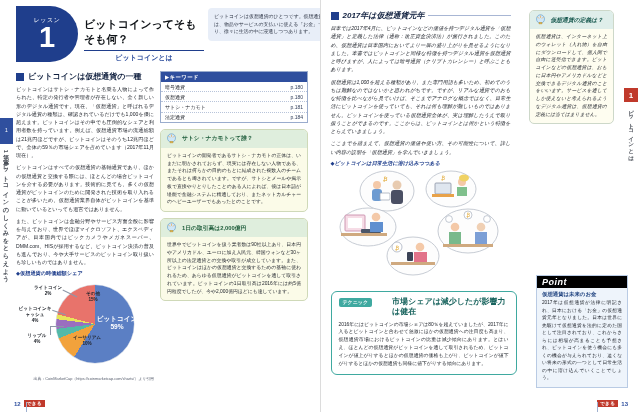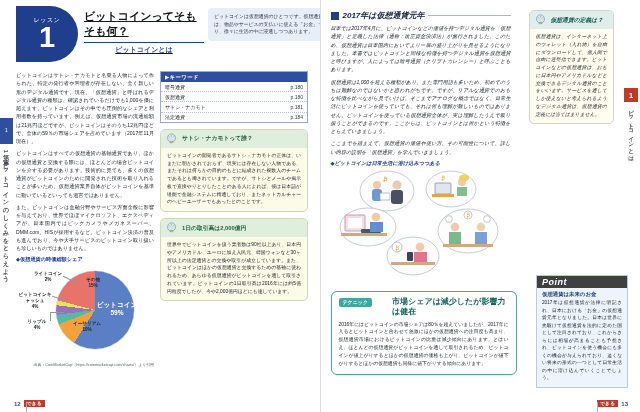--- a/index.html
+++ b/index.html
@@ -23,21 +23,21 @@
     margin-top:5px;letter-spacing:.6px;line-height:13px;font-weight:bold;}
   .vtab-rule{position:absolute;left:6px;top:0;width:1px;height:185px;background:#b9c4da;z-index:-1;}
 
   
   .lesson-head{position:relative;height:62px;margin:6px 8px 0 16px;}
   .lesson-badge{position:absolute;left:0;top:0;width:62px;height:56px;
     background:#1f3e8c;border-radius:0 28px 28px 0;color:#fff;
     display:flex;flex-direction:column;align-items:center;justify-content:center;}
   .lesson-badge .lb-kana{font-size:6px;letter-spacing:.5px;margin-bottom:-2px;}
   .lesson-badge .lb-num{font-size:29px;font-weight:bold;line-height:1;}
-  .title-wrap{position:absolute;left:68px;top:3px;width:120px;text-decoration:underline;}
+  .title-wrap{position:absolute;left:68px;top:11px;width:120px;}
   .title-main{font-size:11px;font-weight:bold;line-height:1.35;color:#101418;}
   .title-rule{height:1.5px;background:#1f3e8c;margin:3px 0 2px;}
   .title-sub{font-size:7px;color:#2f4f9e;text-align:center;font-weight:bold;}
   .lead-box{position:absolute;left:192px;top:2px;width:118px;
     background:#e8eef8;border-radius:4px;padding:5px 6px;
     font-size:4.9px;line-height:1.55;color:#2a3242;}
 
   
   .cols{display:flex;margin:3px 8px 0 16px;gap:6px;}
   .col-main{width:138px;}
@@ -108,21 +108,21 @@
     padding:5px 7px 6px;background:#fff;position:relative;}
   .tech-hd{display:flex;align-items:flex-start;gap:20px;margin-bottom:3px;}
   .tech-chip{background:#3fa9a0;color:#fff;font-size:5px;font-weight:bold;
     padding:1.5px 4px;border-radius:2px;white-space:nowrap;margin-top:1px;}
   .tech-ti{font-size:8px;font-weight:bold;color:#17635d;line-height:1.3;}
   .tech-body{font-size:4.85px;line-height:1.62;text-align:justify;color:#20242b;}
 
   
   .point{position:absolute;right:12px;bottom:24px;width:90px;
     background:#eef4fb;border:1px solid #b9cbe4;}
-  .point-hd{background:#404040;color:#fff;font-size:9px;font-weight:bold;
+  .point-hd{background:#000000;color:#fff;font-size:9px;font-weight:bold;
     font-style:italic;padding:1px 5px;letter-spacing:.5px;}
   .point-ti{font-size:5.4px;font-weight:bold;color:#1b3f7d;padding:3px 5px 1px;}
   .point-body{font-size:4.7px;line-height:1.6;padding:0 5px 5px;text-align:justify;color:#22262e;}
 
   
   .rtab{position:absolute;right:2px;top:88px;width:14px;display:flex;
     flex-direction:column;align-items:center;}
   .rtab-chip{width:14px;height:14px;background:#c0392b;color:#fff;font-size:8px;
     font-weight:bold;display:flex;align-items:center;justify-content:center;}
   .rtab-tx{writing-mode:vertical-rl;font-size:5.6px;color:#4a4f58;margin-top:4px;
@@ -149,20 +149,24 @@
       <div class="title-wrap">
         <div class="title-main">ビットコインってそもそも何？</div>
         <div class="title-rule"></div>
         <div class="title-sub">ビットコインとは</div>
       </div>
       <div class="lead-box">ビットコインは仮想通貨のひとつです。仮想通貨は、物品やサービスの支払いに使える「お金」であり、徐々に生活の中に浸透しつつあります。</div>
     </div>
 
     <div class="cols">
       <div class="col-main">
+        <div class="h-blue">
+          <span class="sq"></span>
+          <span class="tx">ビットコインは仮想通貨の一種</span>
+        </div>
         <p class="body">ビットコインはサトシ・ナカモトと名乗る人物によって作られた、特定の発行者や管理者が存在しない、全く新しい形のデジタル通貨です。現在、「仮想通貨」と呼ばれるデジタル通貨の種類は、確認されているだけでも1,000を優に超えます。ビットコインはその中でも圧倒的なシェアと利用者数を持っています。例えば、仮想通貨市場の流通総額は21兆円ほどですが、ビットコインはそのうち12兆円ほどで、全体の59％の市場シェアを占めています（2017年11月現在）。</p>
         <p class="body">ビットコインはすべての仮想通貨の基軸通貨であり、ほかの仮想通貨と交換する際には、ほとんどの場合ビットコインを介する必要があります。技術的に見ても、多くの仮想通貨がビットコインのために開発された技術を取り入れることが多いため、仮想通貨業界自体がビットコインを基準に動いているといっても過言ではありません。</p>
         <p class="body">また、ビットコインは金融分野やサービス方面全般に影響を与えており、世界でほぼマイクロソフト、エクスペディアが、日本国内ではビックカメラやメガネスーパー、DMM.com、HISが採用するなど、ビットコイン決済の普及も進んでおり、今や大手サービスのビットコイン取り扱いも珍しいものではありません。</p>
 
         <div class="figcap">◆<span>仮想通貨の時価総額シェア</span></div>
 
         <div class="pie-wrap">
           <div class="pie"></div>
 
           <div class="pie-lab big" style="left:78px;top:36px;width:46px;">

